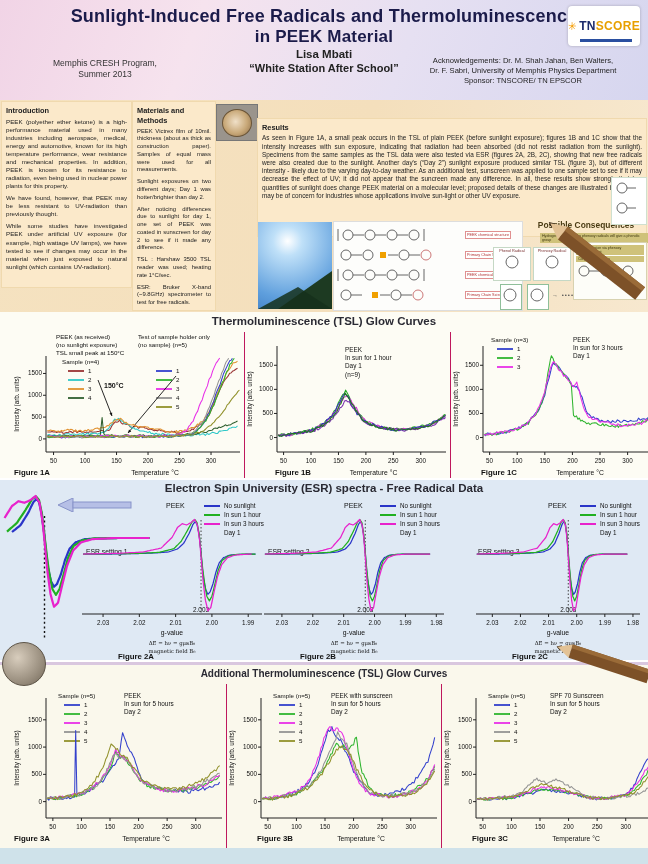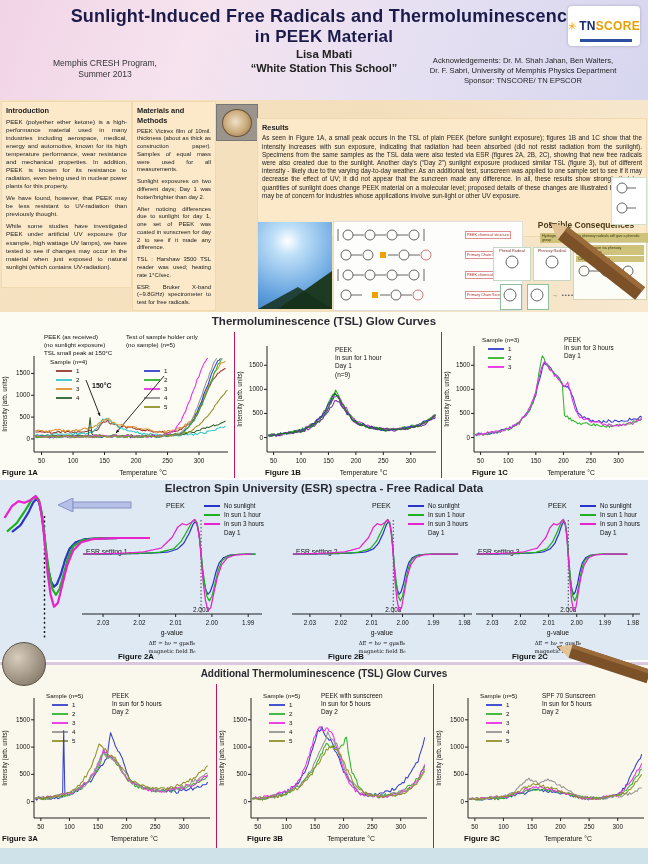--- a/index.html
+++ b/index.html
@@ -44,30 +44,30 @@
   .pc-small .lab{font-size:3.8px;color:#7a3030;}
   .ps1{left:494px;top:148px;} .ps2{left:534px;top:148px;}
   .pc-mini{position:absolute;width:20px;height:24px;background:#fff;border:1px solid #8fbf9a;}
   .pm1{left:500px;top:184px;} .pm2{left:527px;top:184px;}
   .pc-arrowtxt{position:absolute;left:552px;top:192px;font-size:6px;color:#555;letter-spacing:1px;}
   .pencil{position:absolute;pointer-events:none;}
   .pencil1{right:-8px;top:148px;transform:rotate(38deg);}
   .pencil2{right:-6px;bottom:-12px;transform:rotate(18deg);z-index:6;}
   
   .tsl-head{height:20px;background:#fdfcf4;text-align:center;font-weight:bold;font-size:11.5px;color:#2a2a33;padding-top:3px;box-sizing:border-box;}
-  .chartrow{display:flex;justify-content:space-between;padding:0 0;box-sizing:border-box;}
+  .chartrow{display:flex;justify-content:space-between;padding:0 12px;box-sizing:border-box;}
   .row1{height:146px;background:#fdfcf4;}
   .row3{height:164px;background:#faf8ec;position:relative;}
   .chart{line-height:0;}
   .divided{border-left:1px solid #be185d;}
   .esr{position:relative;height:184px;background:#dfe9f4;border-top:2px solid #fff;border-bottom:2px solid #fff;box-sizing:border-box;}
   .esr-head{text-align:center;font-weight:bold;font-size:11.5px;color:#2a2a33;padding-top:2px;height:16px;box-sizing:border-box;}
   .esr-content{position:relative;height:164px;}
   .esr-zoom{position:absolute;left:2px;top:-8px;}
-  .c2a{position:absolute;left:74px;top:0;} .c2b{position:absolute;left:284px;top:0;} .c2c{position:absolute;left:468px;top:0;}
+  .c2a{position:absolute;left:74px;top:0;} .c2b{position:absolute;left:256px;top:0;} .c2c{position:absolute;left:468px;top:0;}
   .esr-arrow{position:absolute;left:58px;top:2px;}
   .coin{position:absolute;left:2px;top:146px;width:42px;height:42px;border-radius:50%;background:radial-gradient(circle at 35% 35%,#d8cdbd,#978c7c 65%,#6e6455);border:1px solid #5c5346;z-index:5;}
   .tsl2-head{height:22px;background:#faf8ec;border-top:3px solid #d9c7df;text-align:center;font-weight:bold;font-size:10px;color:#2a2a33;padding-top:3px;box-sizing:border-box;}
   .strip{height:16px;background:#cfe2ea;}
 </style>
 </head>
 <body>
 
 <div class="poster">
 
@@ -75,21 +75,21 @@
     <div class="hdr-title">
       <div>Sunlight-Induced Free Radicals and Thermoluminescence</div>
       <div class="t2">in PEEK Material</div>
     </div>
     <div class="hdr-left">
       <div>Memphis CRESH Program,</div>
       <div>Summer 2013</div>
     </div>
     <div class="hdr-center">
       <div class="auth">Lisa Mbati</div>
-      <div class="school">“White Station This School”</div>
+      <div class="school">“White Station After School”</div>
     </div>
     <div class="hdr-right">
       <div>Acknowledgements: Dr.  M. Shah Jahan, Ben Walters,</div>
       <div>Dr. F. Sabri, University of Memphis Physics Department</div>
       <div>Sponsor: TNSCORE/ TN EPSCOR</div>
     </div>
     <div class="logo">
       <svg class="burst" viewBox="0 0 24 24">
         <g stroke="#f59b00" stroke-width="2" stroke-linecap="round">
           <line x1="12" y1="12" x2="12" y2="2"></line>

